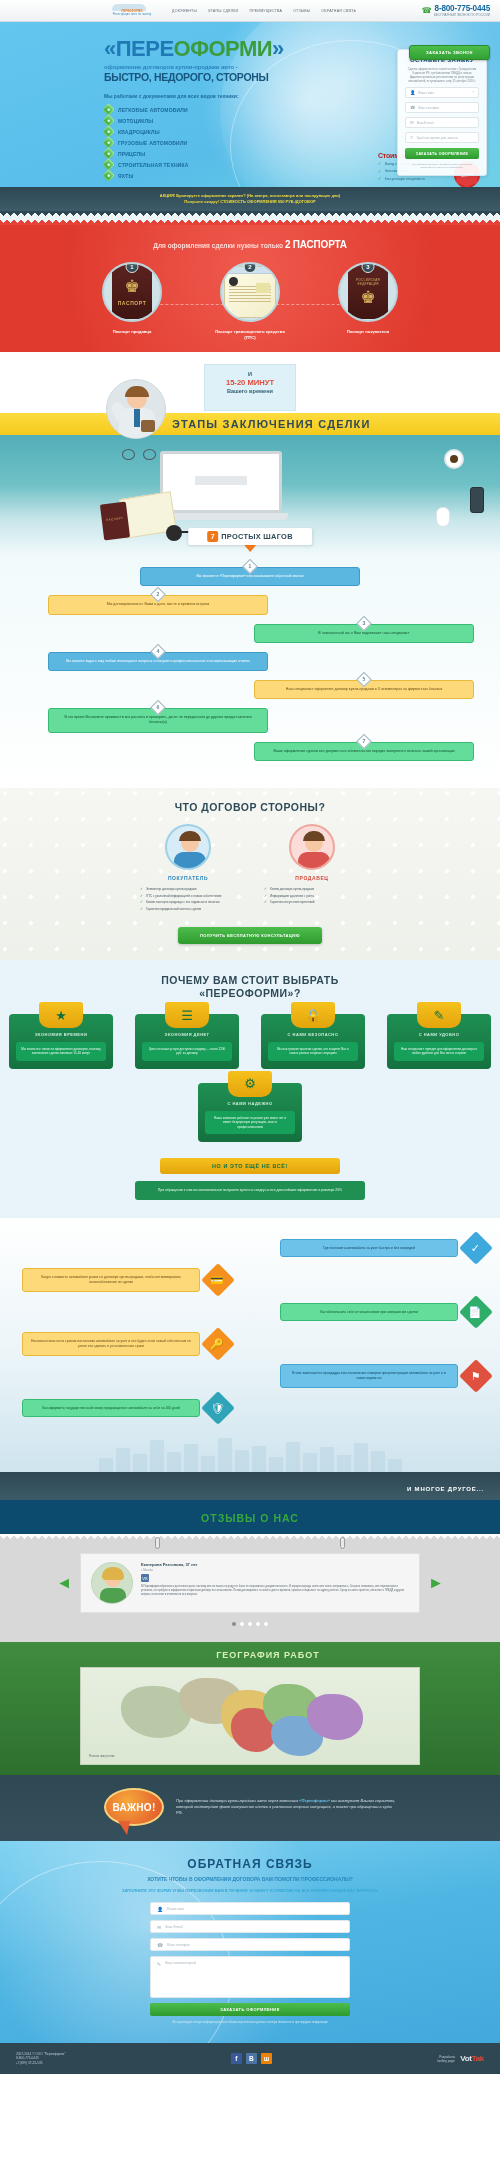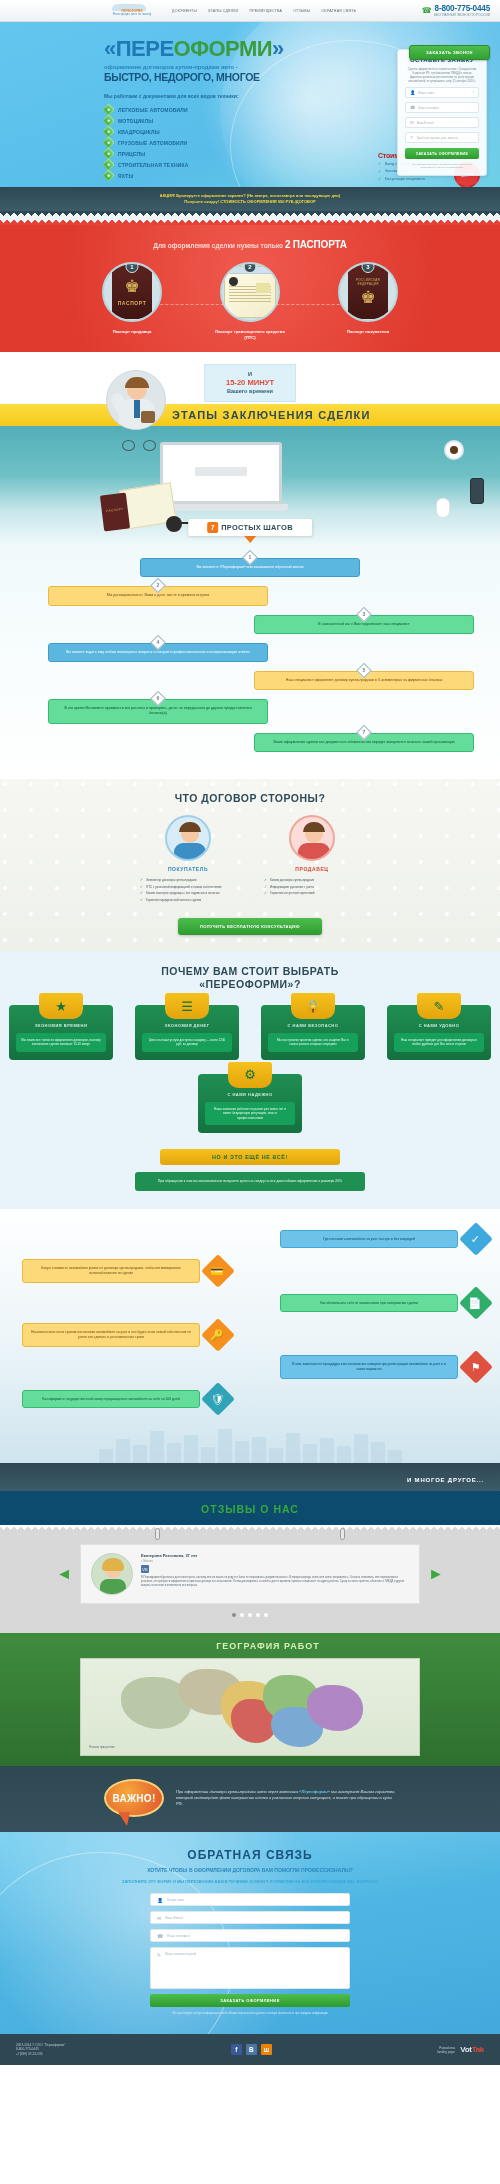--- a/index.html
+++ b/index.html
@@ -231,21 +231,21 @@
   .ptsdoc .blu { position:absolute; right: 5px; top: 16px; width: 14px; height: 10px; background: #e8e2a5;}
   .pass-cap {
     font-size: 4.2px; font-weight: bold; color: #fff; text-align: center;
     margin-top: 7px; line-height: 5.6px;
   }
 
   
   .minutes-wrap { background: #fff; padding: 12px 0 2px; display: flex; justify-content: center; }
   .minutes-box {
     width: 92px; background: #dff1f8; border: 1px solid #cbe6f0;
-    padding: 6px 0 7px; text-align: center;
+    padding: 6px 0 16px; text-align: center;
   }
   .minutes-box .i { font-size: 5.6px; color: #355f72; font-weight: bold; }
   .minutes-box .big { font-size: 7.6px; font-weight: bold; color: #e04a3a; margin-top: 1px;}
   .minutes-box .sm { font-size: 5.6px; color: #355f72; font-weight: bold; margin-top: 1px;}
 
   
   .stages-band {
     height: 22px; background: linear-gradient(#fddc3e, #f5c91c);
     display: flex; align-items: center; position: relative;
   }
@@ -588,21 +588,21 @@
   </div>
 
   <div class="hero">
     <div class="callback-btn">ЗАКАЗАТЬ ЗВОНОК</div>
 
     <div class="hero-inner">
       <div class="brand">
         <span class="">«ПЕРЕ</span><span class="grn">ОФОРМИ</span><span>»</span>
       </div>
       <div class="hero-sub1">оформление договоров купли-продажи авто -</div>
-      <div class="hero-sub2">БЫСТРО, НЕДОРОГО, МНОГОЕ</div>
+      <div class="hero-sub2">БЫСТРО, НЕДОРОГО, СТОРОНЫ</div>
       <div class="hero-works">Мы работаем с документами для всех видов техники:</div>
 
       <div class="veh-list">
         <div class="veh-item">
           <span class="veh-dia">
               <i>●</i>
             </span>
           <span class="veh-label">ЛЕГКОВЫЕ АВТОМОБИЛИ</span>
         </div>
         <div class="veh-item">

